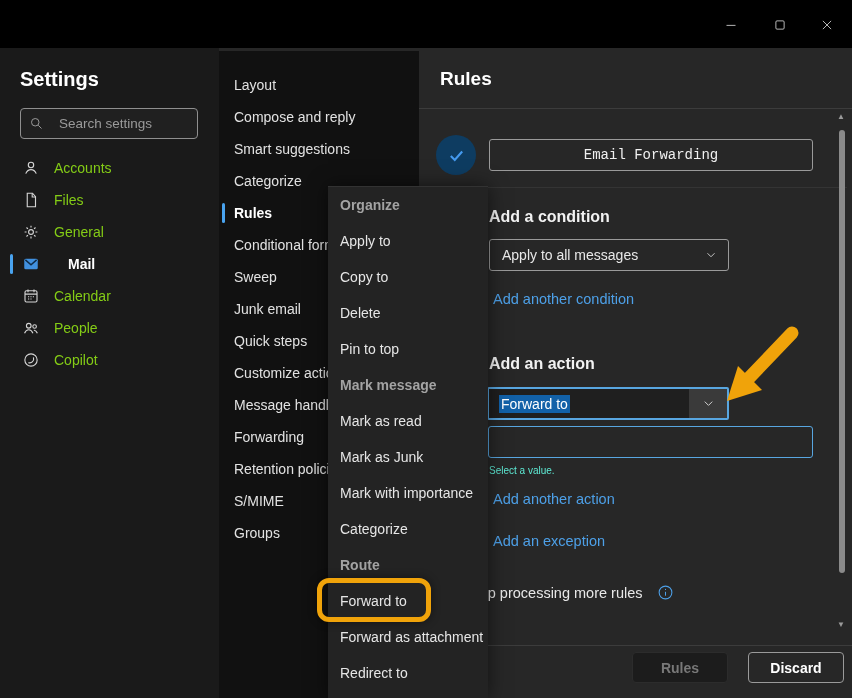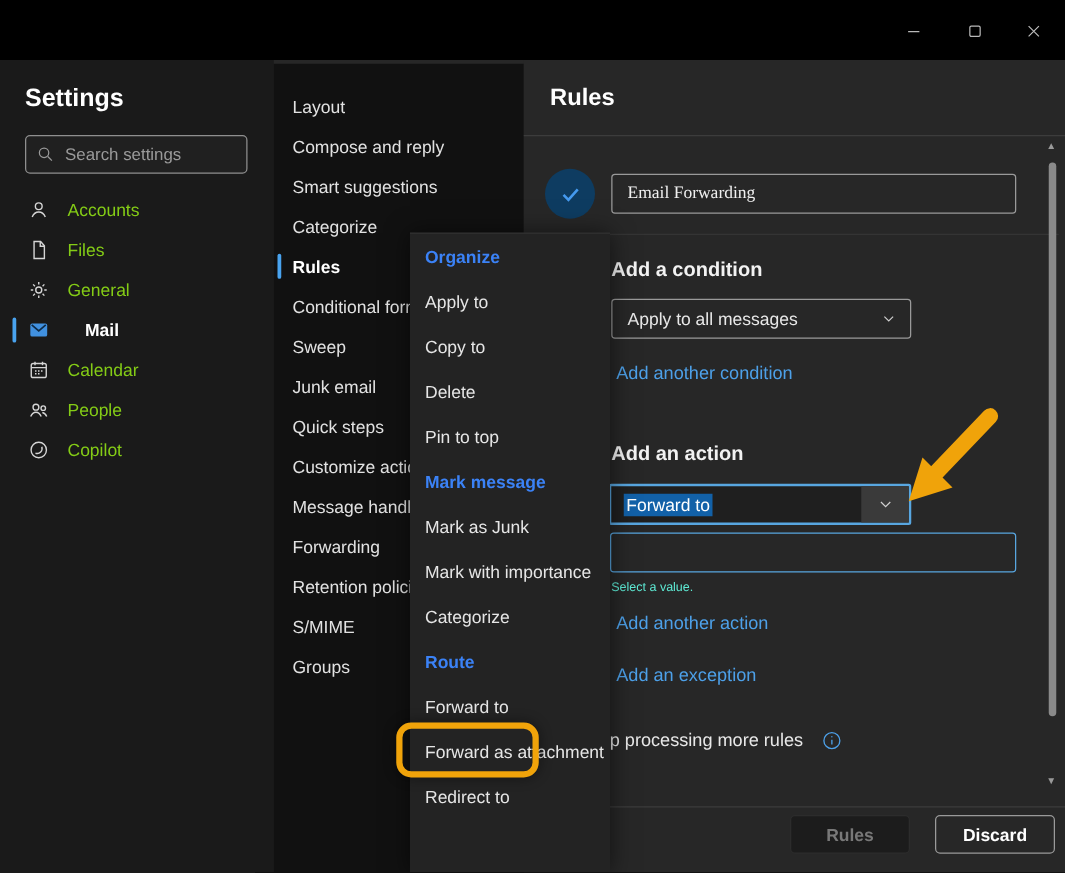--- a/index.html
+++ b/index.html
@@ -15,21 +15,21 @@
   .winbtn { position:absolute; top:10px; width:46px; height:30px; display:flex; align-items:center; justify-content:center; cursor:default; }
   .winbtn svg { stroke:#b9b9b9; stroke-width:1.3; fill:none; }
   .btn-min { left:708px; } .btn-max { left:757px; } .btn-close { left:804px; }
 
   
   .sidebar { position:absolute; left:0; top:48px; width:219px; height:650px; background:#1a1a1a; }
   .settings-title { position:absolute; left:20px; top:20px; font-size:20px; font-weight:700; color:#fff; }
   .searchbox {
     position:absolute; left:20px; top:60px; width:178px; height:31px;
     border:1px solid #8f8f8f; border-radius:4px; background:#202020;
-    display:flex; align-items:center; padding:0 8px; gap:8px;
+    display:flex; align-items:center; padding:0 8px; gap:15px;
   }
   .searchbox svg { stroke:#9a9a9a; fill:none; stroke-width:1.6; flex:none; }
   .searchbox input {
     background:transparent; border:none; outline:none; color:#e8e8e8;
     font-family:"Liberation Sans",sans-serif; font-size:13.5px; width:100%;
   }
   .searchbox input::placeholder { color:#9a9a9a; }
   .side-nav { position:absolute; left:0; top:104px; width:219px; }
   .side-item { position:relative; height:32px; display:flex; align-items:center; padding-left:22px; gap:14px; cursor:pointer; color:#84cc16; }
   .side-item .ico { width:18px; height:18px; flex:none; display:flex; }
@@ -57,21 +57,21 @@
 
   .rule-toggle {
     position:absolute; left:17px; top:87px; width:40px; height:40px; border-radius:50%;
     background:#0e3c61; display:flex; align-items:center; justify-content:center; cursor:pointer;
   }
   .rule-toggle svg { stroke:#459aef; stroke-width:2.4; fill:none; }
 
   .rule-name-input {
     position:absolute; left:70px; top:91px; width:324px; height:32px;
     background:transparent; border:1px solid #9a9a9a; border-radius:3px;
-    color:#f0f0f0; font-family:Liberation Serif, serif; font-size:14px; padding:0 12px; outline:none;
+    color:#f0f0f0; font-family:Liberation Mono, monospace; font-size:14px; padding:0 12px; outline:none;text-align:center;
   }
   .section-sep { position:absolute; left:18px; top:139px; width:410px; height:1px; background:#343434; }
 
   .sec-heading { position:absolute; left:70px; font-size:16px; font-weight:600; color:#f2f2f2; }
   .h-condition { top:160px; } .h-action { top:307px; }
 
   .fake-select {
     position:absolute; left:70px; width:240px; height:32px;
     border:1px solid #9a9a9a; border-radius:3px; background:transparent;
     display:flex; align-items:center; justify-content:space-between; padding:0 10px 0 12px; cursor:pointer;
@@ -117,21 +117,21 @@
   .sb-up { top:65px; } .sb-down { top:573px; }
   .sb-thumb { position:absolute; left:420px; top:82px; width:6px; height:443px; border-radius:3px; background:#8a8a8a; cursor:pointer; }
 
   
   .flyout {
     position:absolute; left:328px; top:186px; width:160px; height:512px;
     background:#232323; z-index:10; box-shadow:0 0 18px rgba(0,0,0,.55);
     border-top:1px solid rgba(255,255,255,.07);
   }
   .menu-row { height:36px; line-height:36px; padding-left:12px; white-space:nowrap; cursor:pointer; color:#e6e6e6; font-size:14px; }
-  .menu-row.hdr { color:#3b82f6; font-weight:700; cursor:default; }
+  .menu-row.hdr { color:#a3a3a3; font-weight:700; cursor:default; }
 
   
   .annot-rect {
     position:absolute; left:317px; top:578px; width:114px; height:44px;
     border:5px solid #f0a30a; border-radius:12px; z-index:30; pointer-events:none;
     box-shadow:0 0 10px rgba(0,0,0,.45);
   }
   .annot-arrow { position:absolute; left:0; top:0; width:852px; height:698px; z-index:30; pointer-events:none; }
 </style>
 </head>
@@ -325,20 +325,21 @@
     <div class="sb-arrow sb-down">▼</div>
   </div>
 
   <div class="flyout" id="flyout">
       <div class="menu-row hdr">Organize</div>
       <div class="menu-row">Apply to</div>
       <div class="menu-row">Copy to</div>
       <div class="menu-row">Delete</div>
       <div class="menu-row">Pin to top</div>
       <div class="menu-row hdr">Mark message</div>
+      <div class="menu-row">Mark as read</div>
       <div class="menu-row">Mark as Junk</div>
       <div class="menu-row">Mark with importance</div>
       <div class="menu-row">Categorize</div>
       <div class="menu-row hdr">Route</div>
       <div class="menu-row">Forward to</div>
       <div class="menu-row">Forward as attachment</div>
       <div class="menu-row">Redirect to</div>
     </div>
 
   <div class="annot-rect"></div>

